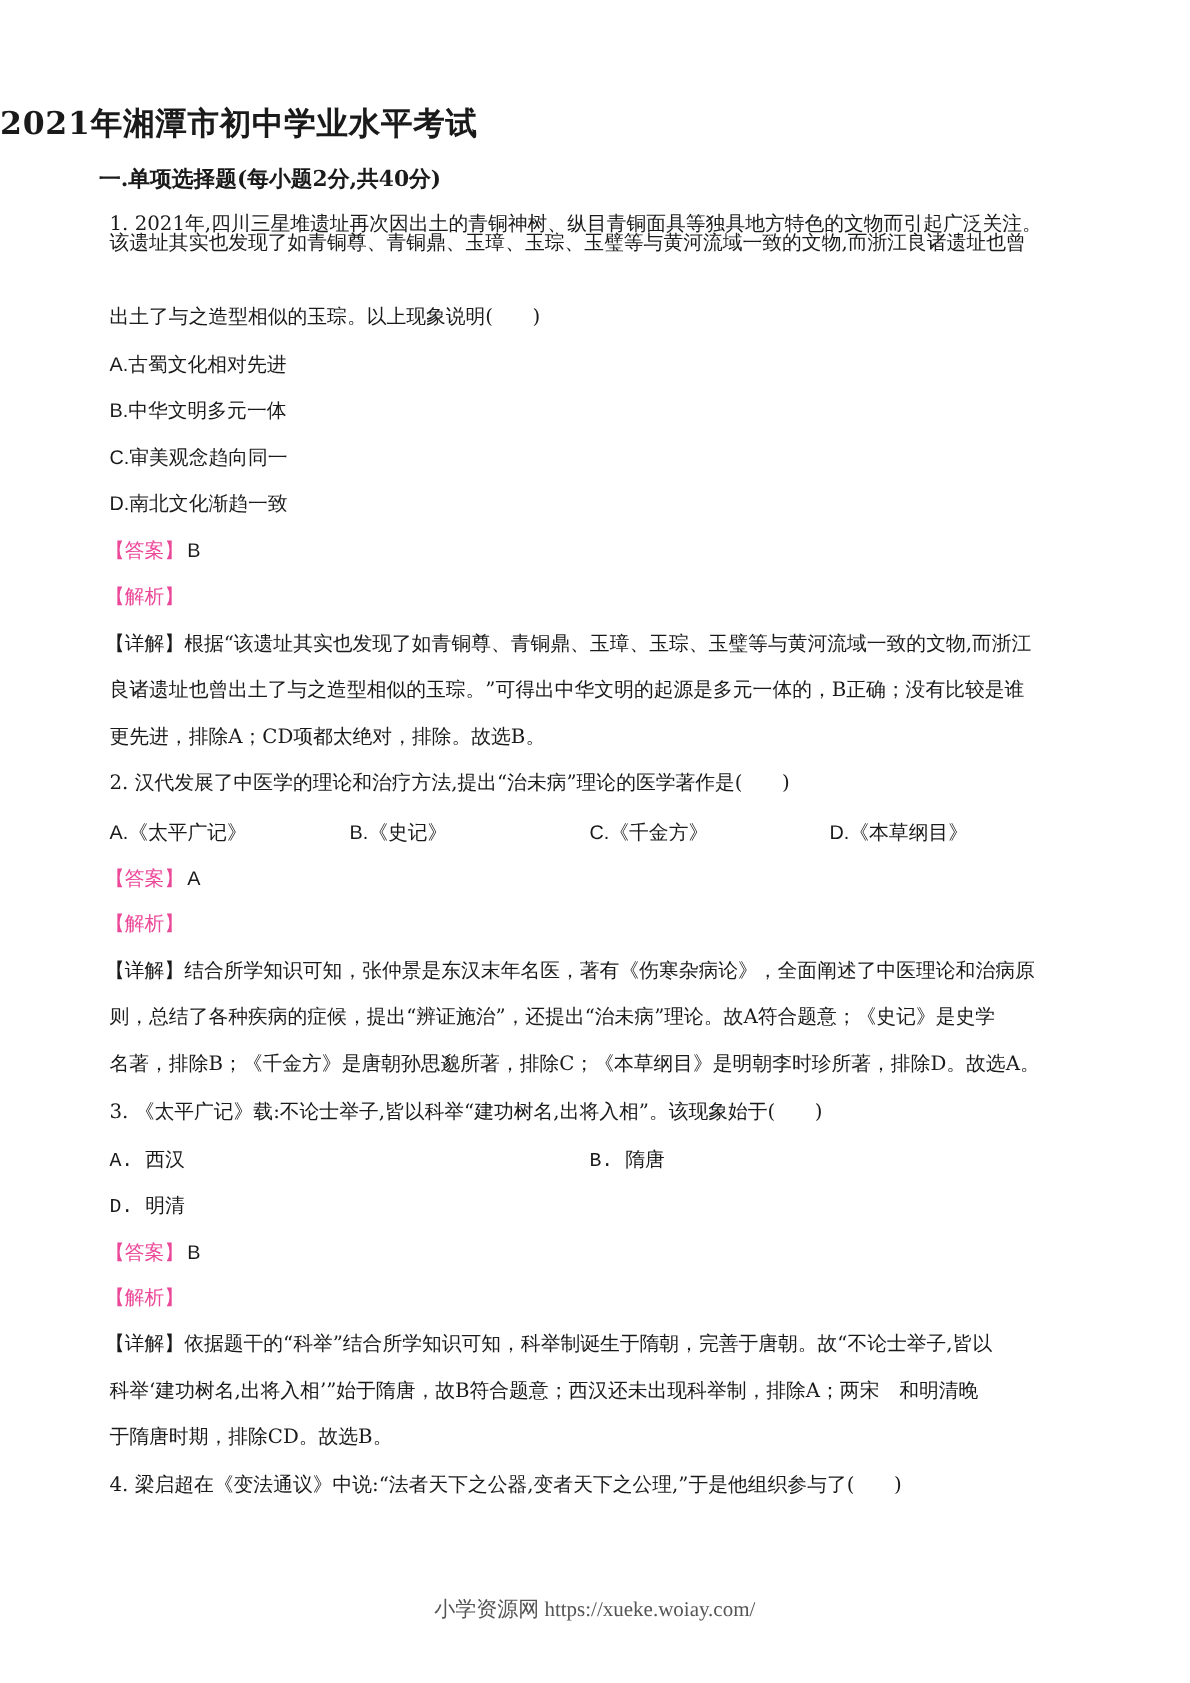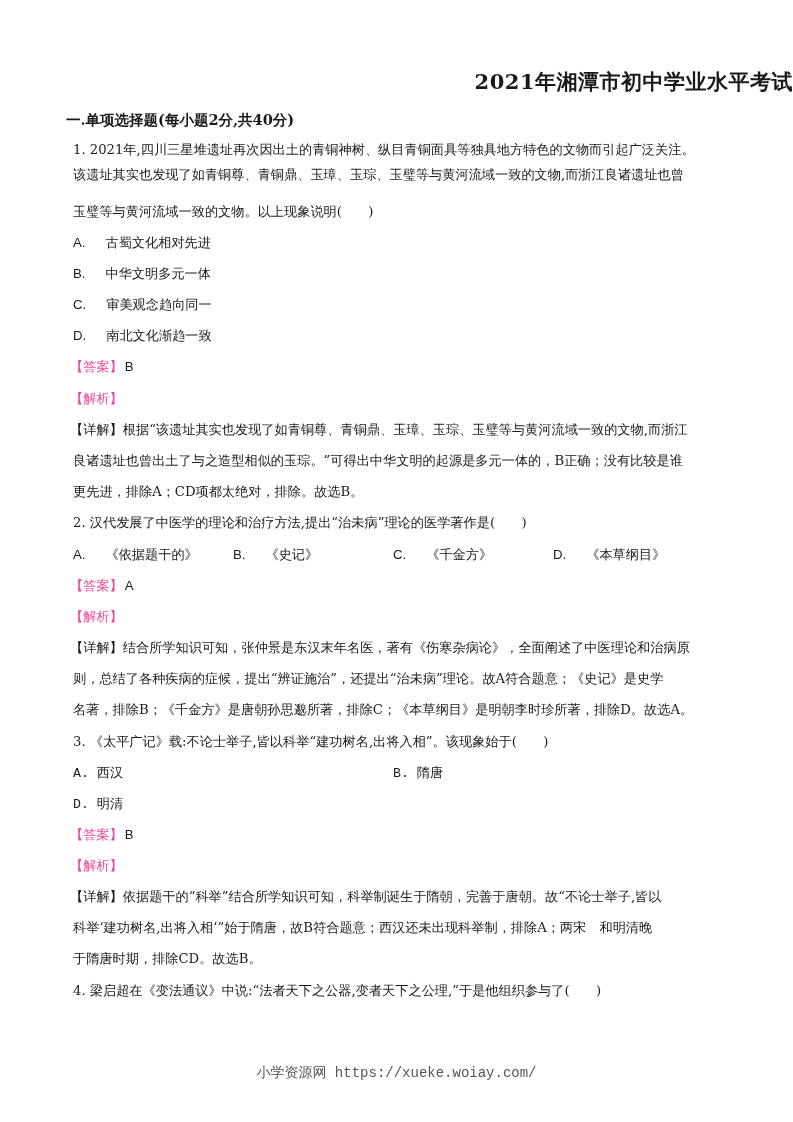--- a/index.html
+++ b/index.html
@@ -1,60 +1,60 @@
 <!DOCTYPE html>
 <html><head>
 <meta charset="utf-8">
 <style>
   html, body { margin: 0; padding: 0; background: #ffffff; }
   body { width: 793px; height: 1122px; position: relative; overflow: hidden;
          font-family: "DejaVu Serif", "Liberation Serif", serif; color: #1a1a1a; }
   .page { position: absolute; left: 0; top: 0; width: 793px; height: 1122px; }
-  .title { position: absolute; left: 0; width: 793px; top: 68px; text-align: right;
+  .title { position: absolute; left: 0; width: 793px; top: 68px; text-align: left;
            font-size: 21px; font-weight: bold; letter-spacing: 0.5px; }
   .line { position: absolute; left: 73px; font-size: 13.2px; white-space: nowrap; line-height: 18px; text-align: right; }
   .section { left: 66px; font-weight: bold; font-size: 14.5px; }
   .opt { font-family: "Liberation Sans", "DejaVu Sans", sans-serif; }
-  .opt .txt { font-family: "DejaVu Serif", "Liberation Serif", serif; margin-left: 20px; }
+  .opt .txt { font-family: "DejaVu Serif", "Liberation Serif", serif; margin-left: 0; }
   .ans-label, .jx-label { color: #ec4899; }
   .ans-val { font-family: "Liberation Sans", "DejaVu Sans", sans-serif; margin-left: 2px; }
   .grid4 { position: absolute; left: 73px; width: 640px; display: flex; font-size: 13.2px; }
   .grid4 > div { width: 162px; white-space: nowrap; }
   .grid2 { position: absolute; left: 73px; width: 640px; display: flex; font-size: 13.2px; font-family: Liberation Mono, monospace; }
   .grid2 > div { width: 323px; white-space: nowrap; }
   .footer { position: absolute; left: 0; width: 793px; top: 1064px; text-align: center;
-            font-family: Liberation Mono, monospace; font-size: 14px; color: #555; }
+            font-family: Liberation Serif, serif; font-size: 14px; color: #555; }
 </style>
 </head>
 <body>
 
 <div class="page">
 
   <div class="title">2021年湘潭市初中学业水平考试</div>
   <div class="line section" style="top:111px">一.单项选择题(每小题2分,共40分)</div>
 
   <div class="line" style="top:141px">1. 2021年,四川三星堆遗址再次因出土的青铜神树、纵目青铜面具等独具地方特色的文物而引起广泛关注。</div>
-  <div class="line" style="top:166px">该遗址其实也发现了如青铜尊、青铜鼎、玉璋、玉琮、玉璧等与黄河流域一致的文物,而浙江良诸遗址也曾</div>
-  <div class="line" style="top:203px">玉璧等与黄河流域一致的文物。以上现象说明(　　)</div>
+  <div class="line" style="top:154px">该遗址其实也发现了如青铜尊、青铜鼎、玉璋、玉琮、玉璧等与黄河流域一致的文物,而浙江良诸遗址也曾</div>
+  <div class="line" style="top:203px">出土了与之造型相似的玉琮。以上现象说明(　　)</div>
 
   <div class="line opt" style="top:234px"><span>A.</span><span class="txt">古蜀文化相对先进</span></div>
   <div class="line opt" style="top:265px"><span>B.</span><span class="txt">中华文明多元一体</span></div>
   <div class="line opt" style="top:296px"><span>C.</span><span class="txt">审美观念趋向同一</span></div>
   <div class="line opt" style="top:327px"><span>D.</span><span class="txt">南北文化渐趋一致</span></div>
 
   <div class="line" style="top:358px; left:70px"><span class="ans-label">【答案】</span><span class="ans-val">B</span></div>
   <div class="line" style="top:390px; left:70px"><span class="jx-label">【解析】</span></div>
 
   <div class="line" style="top:421px; left:70px"><span>【详解】</span><span>根据“该遗址其实也发现了如青铜尊、青铜鼎、玉璋、玉琮、玉璧等与黄河流域一致的文物,而浙江</span></div>
   <div class="line" style="top:483px">更先进，排除A；CD项都太绝对，排除。故选B。</div>
   <div class="line" style="top:452px">良诸遗址也曾出土了与之造型相似的玉琮。”可得出中华文明的起源是多元一体的，B正确；没有比较是谁</div>
 
   <div class="line" style="top:514px">2. 汉代发展了中医学的理论和治疗方法,提出“治未病”理论的医学著作是(　　)</div>
   <div class="grid4 opt" style="top:546px">
-    <div><span>A.</span><span class="txt">《依据题干的》</span></div>
+    <div><span>A.</span><span class="txt">《太平广记》</span></div>
     <div><span>B.</span><span class="txt">《史记》</span></div>
     <div><span>C.</span><span class="txt">《千金方》</span></div>
     <div><span>D.</span><span class="txt">《本草纲目》</span></div>
   </div>
   <div class="line" style="top:577px; left:70px"><span class="ans-label">【答案】</span><span class="ans-val">A</span></div>
   <div class="line" style="top:608px; left:70px"><span class="jx-label">【解析】</span></div>
   <div class="line" style="top:639px; left:70px"><span>【详解】</span><span>结合所学知识可知，张仲景是东汉末年名医，著有《伤寒杂病论》，全面阐述了中医理论和治病原</span></div>
   <div class="line" style="top:670px">则，总结了各种疾病的症候，提出“辨证施治”，还提出“治未病”理论。故A符合题意；《史记》是史学</div>
   <div class="line" style="top:701px">名著，排除B；《千金方》是唐朝孙思邈所著，排除C；《本草纲目》是明朝李时珍所著，排除D。故选A。</div>
 

